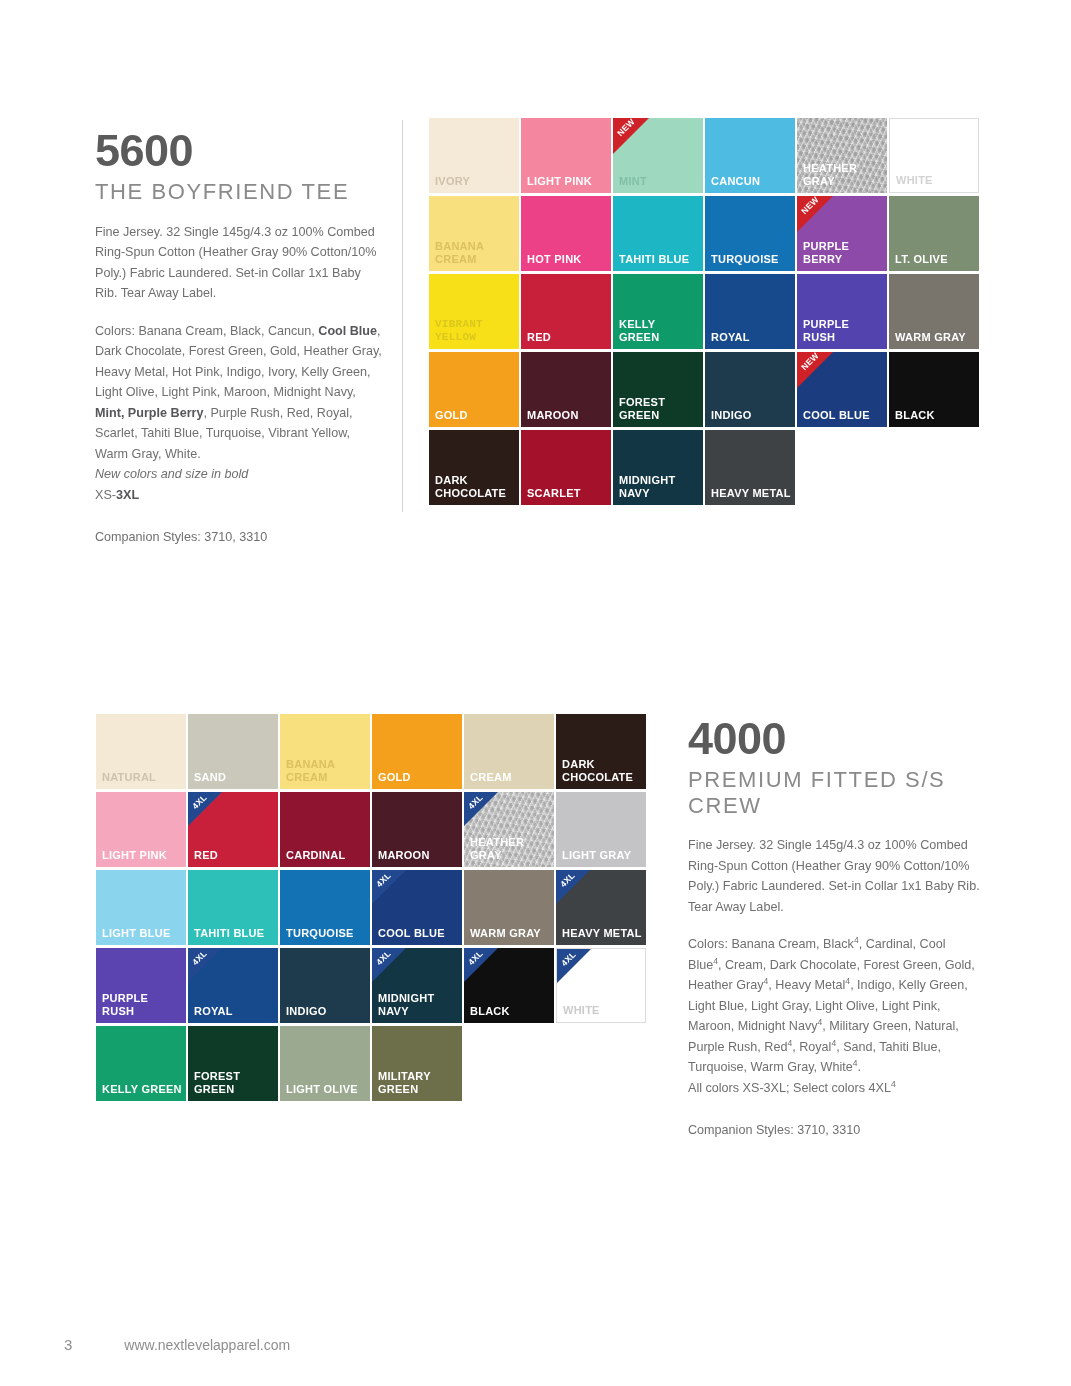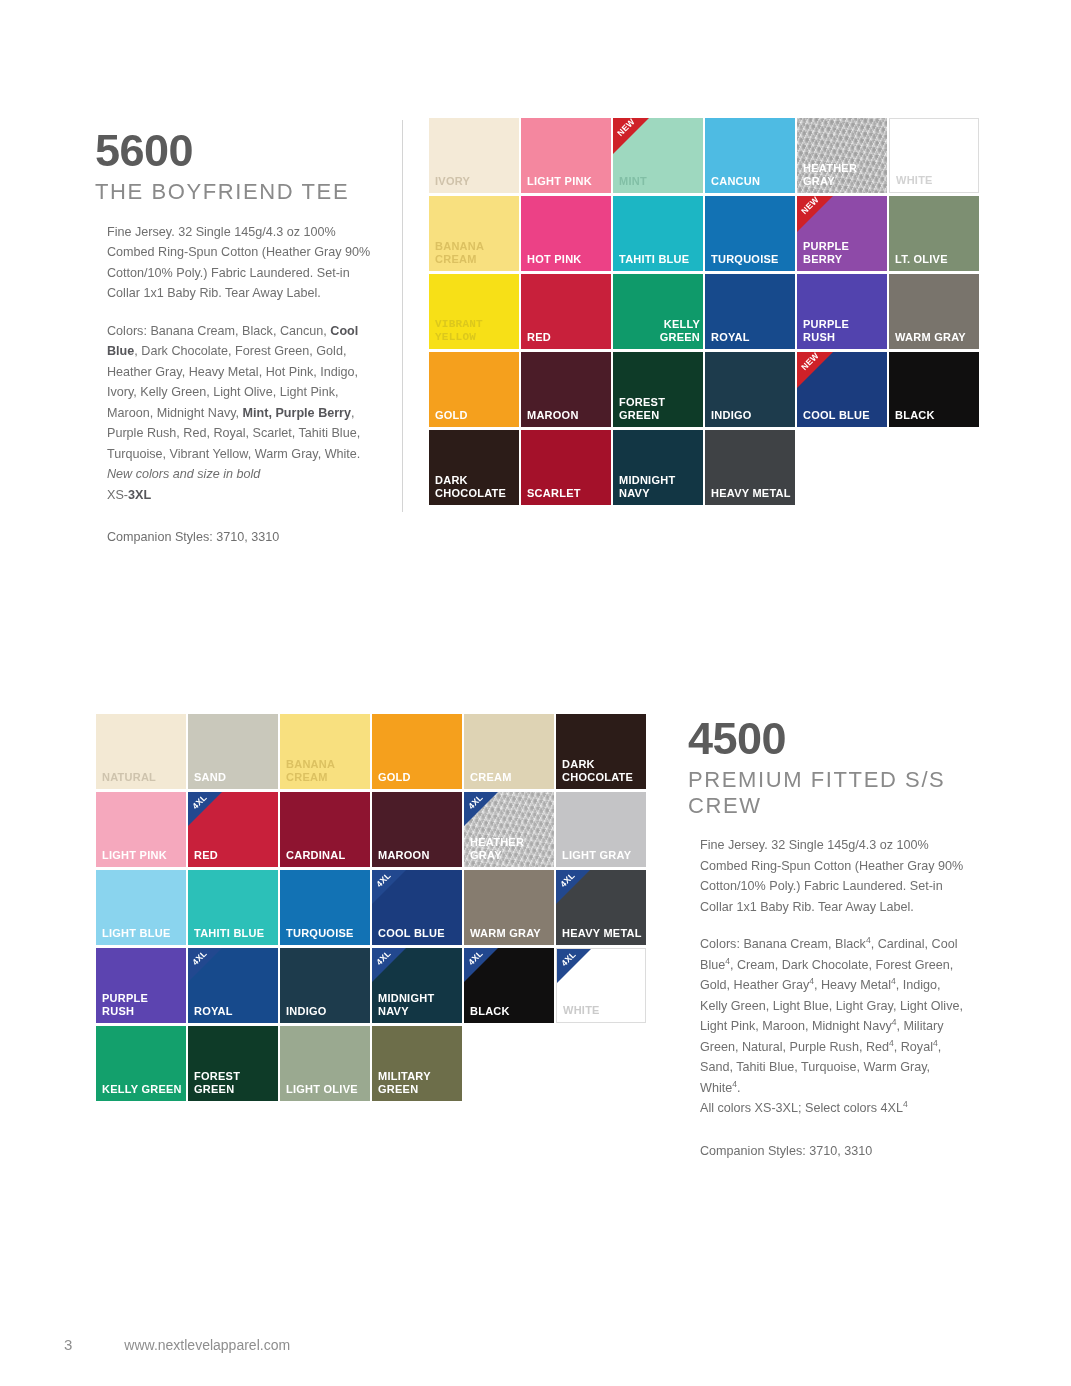--- a/index.html
+++ b/index.html
@@ -35,21 +35,21 @@
     font-weight: normal;
     color: #8a8a8a;
     letter-spacing: 1.6px;
     line-height: 1.16;
     margin: 0;
   }
   .body-copy {
     font-size: 12.6px;
     line-height: 1.63;
     color: #6f6f6f;
-    margin: 12px;
+    margin: 0;
   }
   .body-copy b { color: #56565a; font-weight: bold; }
   .body-copy i { font-style: italic; }
   .gap-para { margin-top: 17px; }
   .companion { margin-top: 22px; }
   sup { font-size: 0.68em; vertical-align: super; line-height: 0; }
 
   
   #sec-3900-text {
     position: absolute;
@@ -231,21 +231,21 @@
         <span class="swatch-label" style="color: rgb(255, 255, 255);">LT. OLIVE</span>
       </div>
       <div class="swatch" title="VIBRANT YELLOW" style="background-color: rgb(247, 224, 23);">
         <span class="swatch-label" style="color: rgb(220, 200, 28); font-family: Liberation Mono, monospace;">VIBRANT
 YELLOW</span>
       </div>
       <div class="swatch" title="RED" style="background-color: rgb(200, 32, 59);">
         <span class="swatch-label" style="color: rgb(255, 255, 255);">RED</span>
       </div>
       <div class="swatch" title="KELLY GREEN" style="background-color: rgb(15, 154, 106);">
-        <span class="swatch-label" style="color: rgb(255, 255, 255); text-align: right;">KELLY
+        <span class="swatch-label" style="color: rgb(255, 255, 255);">KELLY
 GREEN</span>
       </div>
       <div class="swatch" title="ROYAL" style="background-color: rgb(23, 74, 140);">
         <span class="swatch-label" style="color: rgb(255, 255, 255);">ROYAL</span>
       </div>
       <div class="swatch" title="PURPLE RUSH" style="background-color: rgb(82, 67, 174);">
         <span class="swatch-label" style="color: rgb(255, 255, 255);">PURPLE RUSH</span>
       </div>
       <div class="swatch" title="WARM GRAY" style="background-color: rgb(121, 116, 108);">
         <span class="swatch-label" style="color: rgb(255, 255, 255);">WARM GRAY</span>
@@ -390,21 +390,21 @@
       <div class="swatch" title="LIGHT OLIVE" style="background-color: rgb(154, 169, 144);">
         <span class="swatch-label" style="color: rgb(255, 255, 255);">LIGHT OLIVE</span>
       </div>
       <div class="swatch" title="MILITARY GREEN" style="background-color: rgb(109, 110, 74);">
         <span class="swatch-label" style="color: rgb(255, 255, 255);">MILITARY
 GREEN</span>
       </div>
     </div>
 
   <div id="sec-3600-text">
-    <h1 class="style-num">4500</h1>
+    <h1 class="style-num">4000</h1>
     <h2 class="style-name">PREMIUM FITTED
 S/S CREW</h2>
     <p class="body-copy gap-para">Fine Jersey. 32 Single 145g/4.3 oz 100% Combed Ring-Spun Cotton (Heather Gray 90% Cotton/10% Poly.) Fabric Laundered. Set-in Collar 1x1 Baby Rib. Tear Away Label.</p>
     <p class="body-copy gap-para">Colors: Banana Cream, Black<sup>4</sup>, Cardinal, Cool Blue<sup>4</sup>, Cream, Dark Chocolate, Forest Green, Gold, Heather Gray<sup>4</sup>, Heavy Metal<sup>4</sup>, Indigo, Kelly Green, Light Blue, Light Gray, Light Olive, Light Pink, Maroon, Midnight Navy<sup>4</sup>, Military Green, Natural, Purple Rush, Red<sup>4</sup>, Royal<sup>4</sup>, Sand, Tahiti Blue, Turquoise, Warm Gray, White<sup>4</sup>.<br>All colors XS-3XL; Select colors 4XL<sup>4</sup></p>
     <p class="body-copy companion">Companion Styles: 3710, 3310</p>
   </div>
 
   <div id="footer">
     <span class="page-num">3</span>
     <span class="site">www.nextlevelapparel.com</span>

